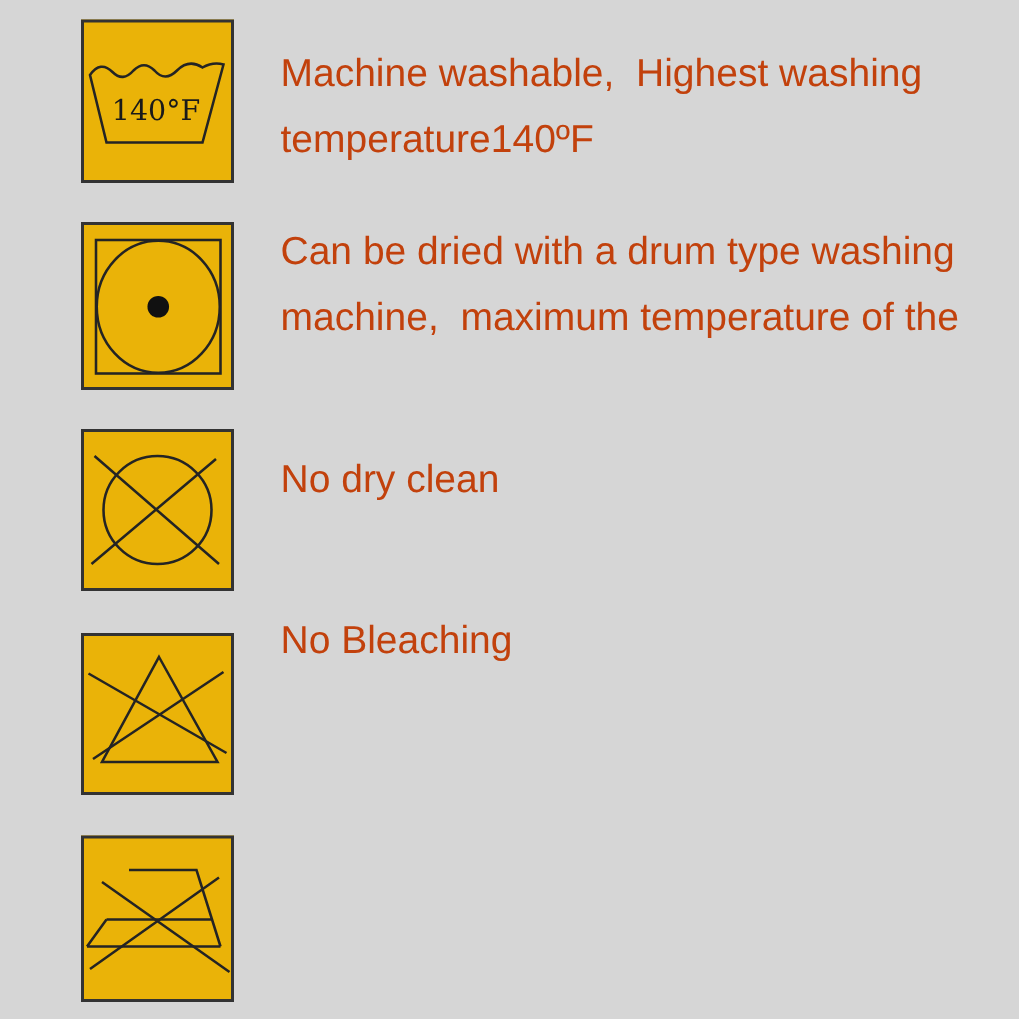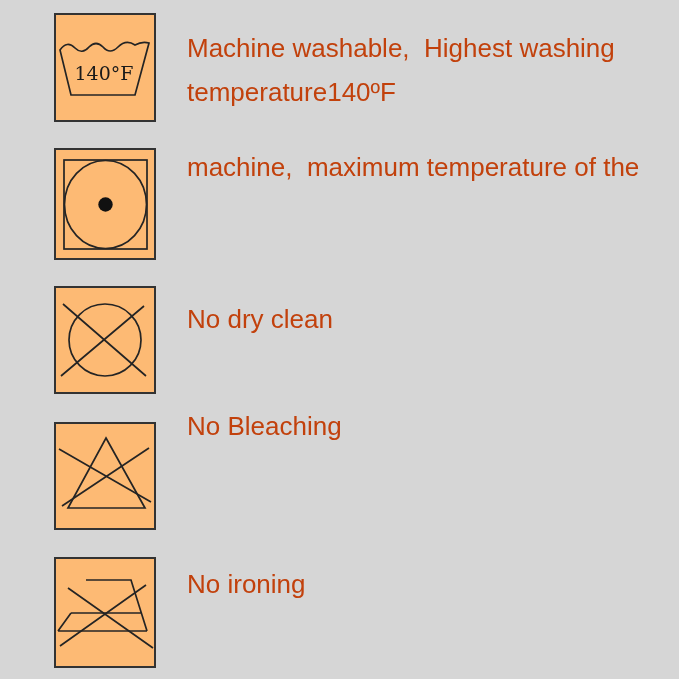--- a/index.html
+++ b/index.html
@@ -8,21 +8,21 @@
     width:679px;height:679px;
     background:#d6d6d6;
     font-family:"Liberation Sans",sans-serif;
     color:#1e1e1e;
     overflow:hidden;
   }
   .symbol-box{
     position:absolute;
     left:54px;
     width:98px;
-    background:#fdba74;
+    background:#eab308;
     border:2px solid #333;
     display:flex;align-items:center;justify-content:center;
   }
   .symbol-box svg{display:block;}
   .ink{stroke:#242424;stroke-width:1.7;fill:none;}
   .ink-fill{fill:#111;stroke:none;}
   .tub-label{
     font-family:"DejaVu Serif","Liberation Serif",serif;
     font-size:19px;
     fill:#1a1a1a;
@@ -64,20 +64,21 @@
   </div>
 
   <div class="symbol-box" id="box-2">
     <svg width="98" height="104" viewBox="0 0 98 104">
       <rect class="ink" x="8" y="8" width="83" height="89"></rect>
       <ellipse class="ink" cx="49.5" cy="52.5" rx="41" ry="44"></ellipse>
       <circle class="ink-fill" cx="49.5" cy="52.5" r="7.2"></circle>
     </svg>
   </div>
   <div class="desc" id="desc-2">
+    <div>Can be dried with a drum type washing</div>
     <div>machine,&nbsp; maximum temperature of the</div>
   </div>
 
   <div class="symbol-box" id="box-3">
     <svg width="98" height="100" viewBox="0 0 98 100">
       <circle class="ink" cx="49" cy="50" r="36"></circle>
       <path class="ink" d="M7 14 L90 86 M88 16 L5 86"></path>
     </svg>
   </div>
   <div class="desc" id="desc-3">
@@ -93,17 +94,14 @@
   <div class="desc" id="desc-4">
     <div>No Bleaching</div>
   </div>
 
   <div class="symbol-box" id="box-5">
     <svg width="98" height="103" viewBox="0 0 98 103">
       <path class="ink" d="M30 19 L75 19 L91 70 M15 52 L85 52 M2 70 L91 70 M15 52 L2 70"></path>
       <path class="ink" d="M12 27 L97 87 M90 24 L4 85"></path>
     </svg>
   </div>
-  <div class="desc" id="desc-5">
-    <div>No ironing</div>
-  </div>
 
 </div>
 
 </body></html>

